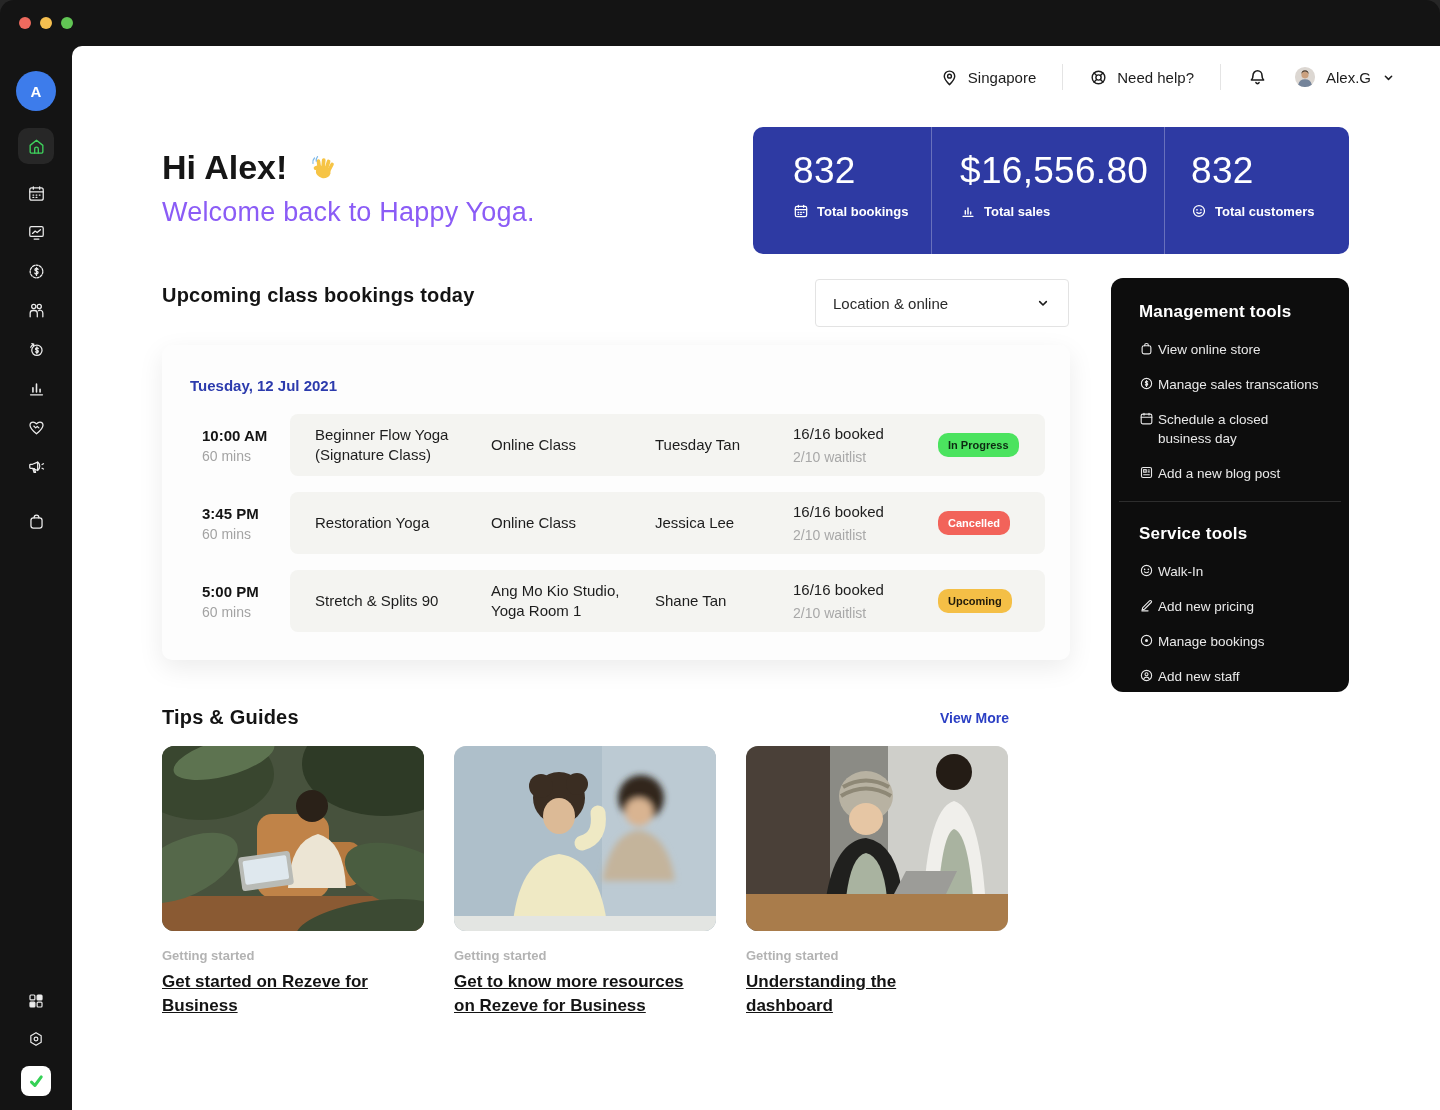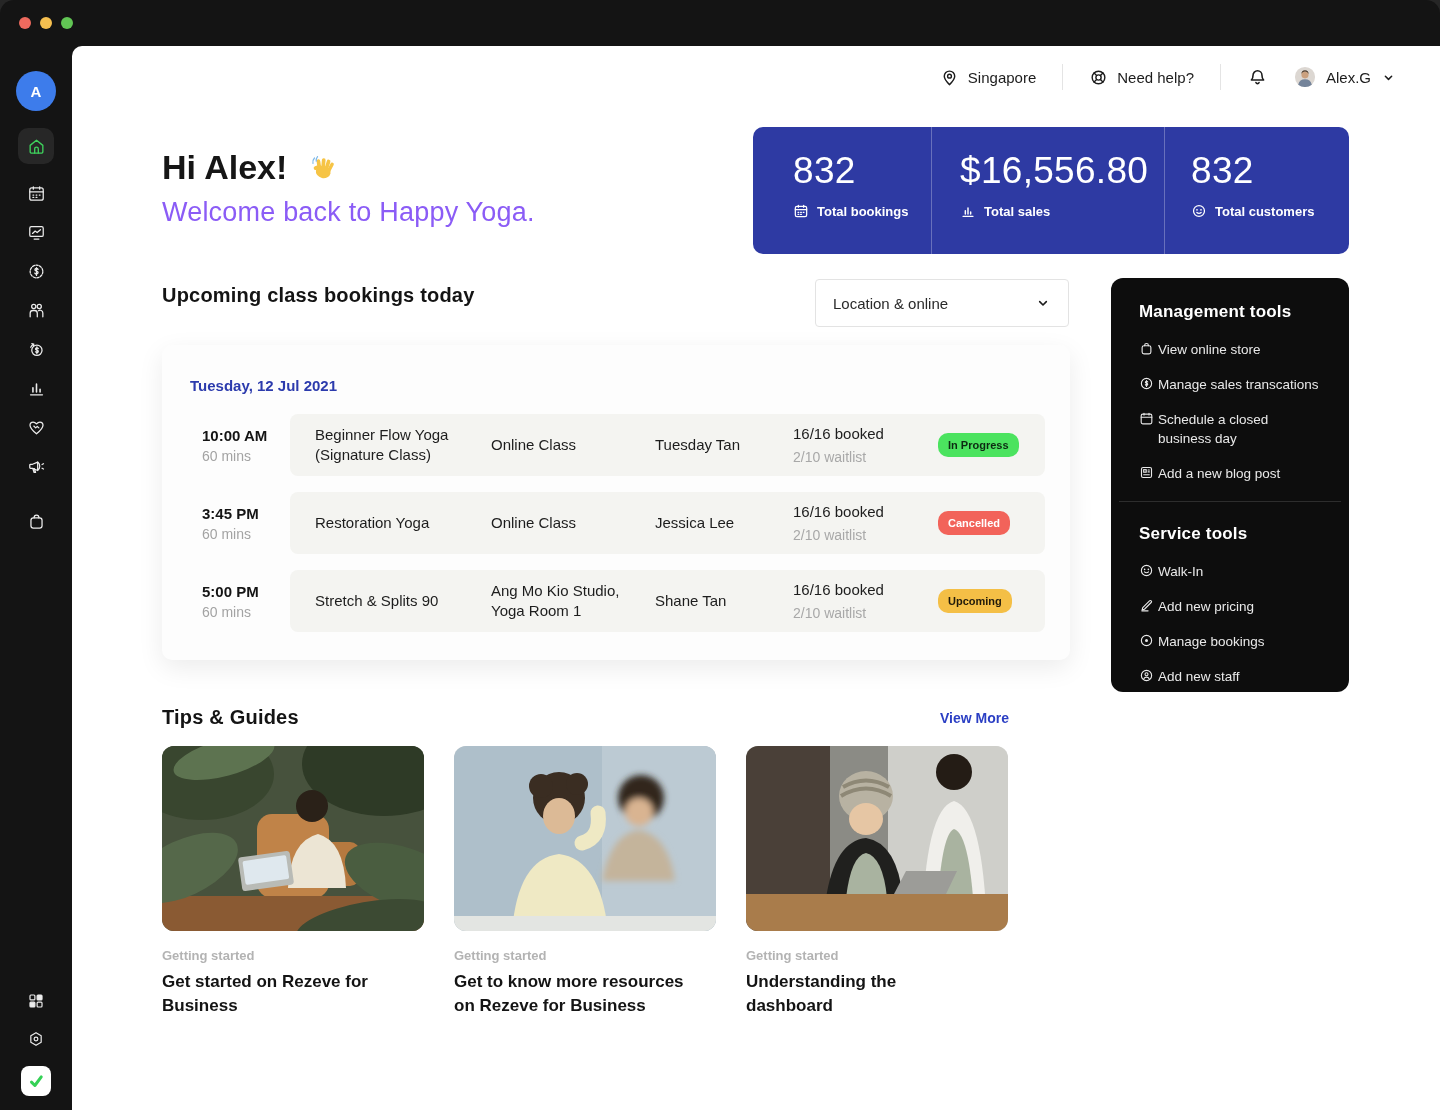--- a/index.html
+++ b/index.html
@@ -97,21 +97,21 @@
   .tools-divider { height: 1px; background: #2d2d2d; margin: 18px -20px 22px; }
 
   
   .tips-title { left: 90px; top: 660px; }
   .view-more { position: absolute; left: 868px; top: 664px; font-size: 14px; font-weight: 700;
     color: #2b3fc4; cursor: pointer; }
   .cards { position: absolute; left: 90px; top: 700px; display: flex; gap: 30px; }
   .tip-card { width: 262px; cursor: pointer; }
   .card-img { width: 262px; height: 185px; border-radius: 12px; overflow: hidden; background: #ddd; }
   .card-cat { margin-top: 17px; font-size: 13px; font-weight: 700; color: #b3b3b3; }
-  .card-title { margin-top: 7px; font-size: 17px; font-weight: 800; line-height: 24px; color: #141414; max-width: 236px; }
+  .card-title { margin-top: 7px; font-size: 17px; font-weight: 800; line-height: 24px; color: #141414; max-width: 236px; text-decoration: underline; }
 </style>
 </head>
 <body>
 
 <div class="window">
 
   <div class="titlebar">
     <span class="dot red"></span>
     <span class="dot yellow"></span>
     <span class="dot green"></span>

